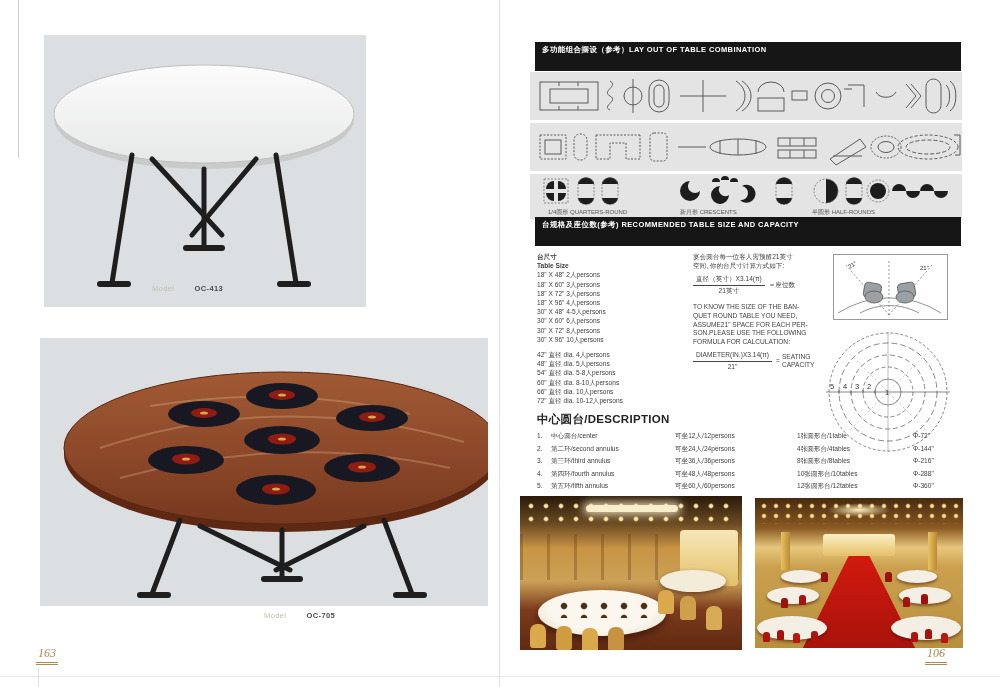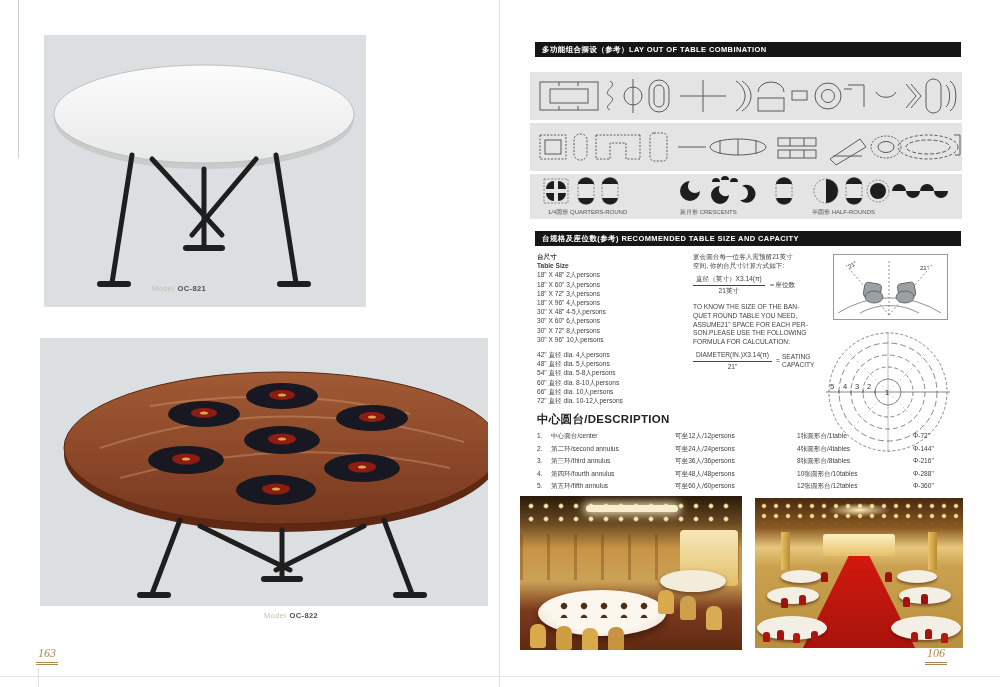--- a/index.html
+++ b/index.html
@@ -9,33 +9,33 @@
   
   .rule-left{left:18px;top:0;width:1px;height:158px;background:#cfcfcf;}
   .center-divider{left:499px;top:0;width:1px;height:687px;background:#e0e0e0;}
   .rule-bottom{left:0;top:676px;width:1000px;height:1px;background:#e6e6e6;}
   .rule-bottom-tick{left:38px;top:668px;width:1px;height:19px;background:#e0e0e0;}
   
   .photo{background:#dcdfe1;}
   .photo1{left:44px;top:35px;width:322px;height:272px;}
   .photo2{left:40px;top:338px;width:448px;height:268px;}
   .model-label{font-size:7.5px;letter-spacing:.4px;}
-  .model-prefix{color:#c0c0ae;margin-right:3px;}
+  .model-prefix{color:#c0c0ae;margin-right:20px;}
   .model-code{color:#4c4c4c;font-weight:bold;}
   .label1{left:152px;top:284px;}
   .label2{left:264px;top:611px;}
   .page-num{font-family:"Liberation Serif",serif;font-style:italic;font-size:12px;color:#ab8a50;
             border-bottom:3px double #ab8a50;padding:0 2px 1px;}
   .pn-left{left:36px;top:646px;}
   .pn-right{left:925px;top:646px;}
   
   .banner{background:#161616;color:#fff;font-size:7.5px;font-weight:bold;letter-spacing:.4px;
-          line-height:15px;padding-left:7px;width:419px;height:15px;white-space:nowrap;overflow:hidden;}
+          line-height:15px;padding-left:7px;width:419px;height:29px;white-space:nowrap;overflow:hidden;}
   .banner1{left:535px;top:42px;}
-  .banner2{left:535px;top:231px;}
+  .banner2{left:535px;top:217px;}
   .strip{background:#e4e4e5;width:432px;}
   .strip1{left:530px;top:72px;height:48px;}
   .strip2{left:530px;top:123px;height:48px;}
   .strip3{left:530px;top:174px;height:45px;}
   .strip-label{position:absolute;bottom:2px;font-size:6px;color:#555;white-space:nowrap;}
   .sl-a{left:18px;} .sl-b{left:150px;} .sl-c{left:282px;}
   
   .size-list{left:537px;top:252px;width:150px;font-size:6.6px;line-height:9.2px;color:#3f3f3f;white-space:nowrap;}
   .size-title{font-weight:bold;}
   .gap6{height:6px;}
@@ -140,21 +140,21 @@
         <path d="M160,134 L160,212"></path>
       </g>
       <g stroke="#1e1e1e" stroke-width="6" stroke-linecap="round">
         <path d="M56,249 L84,249"></path>
         <path d="M236,249 L264,249"></path>
         <path d="M142,213 L178,213"></path>
       </g>
     </svg>
   </div>
   <div class="abs model-label label1">
-    <span class="model-prefix">Model</span><span class="model-code">OC-821</span>
+    <span class="model-prefix">Model</span><span class="model-code">OC-413</span>
   </div>
 
   <div class="abs photo photo2">
     <svg width="448" height="268" viewBox="0 0 448 268">
       <defs>
         <linearGradient id="wood" x1="0" y1="0" x2="0" y2="1">
           <stop offset="0" stop-color="#a05a34"></stop>
             <stop offset="0.6" stop-color="#8a4628"></stop>
             <stop offset="1" stop-color="#76381e"></stop>
         </linearGradient>
@@ -203,21 +203,21 @@
         <path d="M242,192 L242,240"></path>
       </g>
       <g stroke="#1e1e1e" stroke-width="6" stroke-linecap="round">
         <path d="M100,257 L128,257"></path>
         <path d="M356,257 L384,257"></path>
         <path d="M224,241 L260,241"></path>
       </g>
     </svg>
   </div>
   <div class="abs model-label label2">
-    <span class="model-prefix">Model</span><span class="model-code">OC-822</span>
+    <span class="model-prefix">Model</span><span class="model-code">OC-705</span>
   </div>
 
   <div class="abs page-num pn-left">163</div>
 
   <div class="abs banner banner1">多功能组合摆设（参考）LAY OUT OF TABLE COMBINATION</div>
 
   <div class="abs strip strip1">
     <svg width="432" height="48" viewBox="0 0 432 48">
       <g stroke="#5a5a5a" fill="none" stroke-width="1">
         <rect x="10" y="10" width="58" height="28"></rect>

